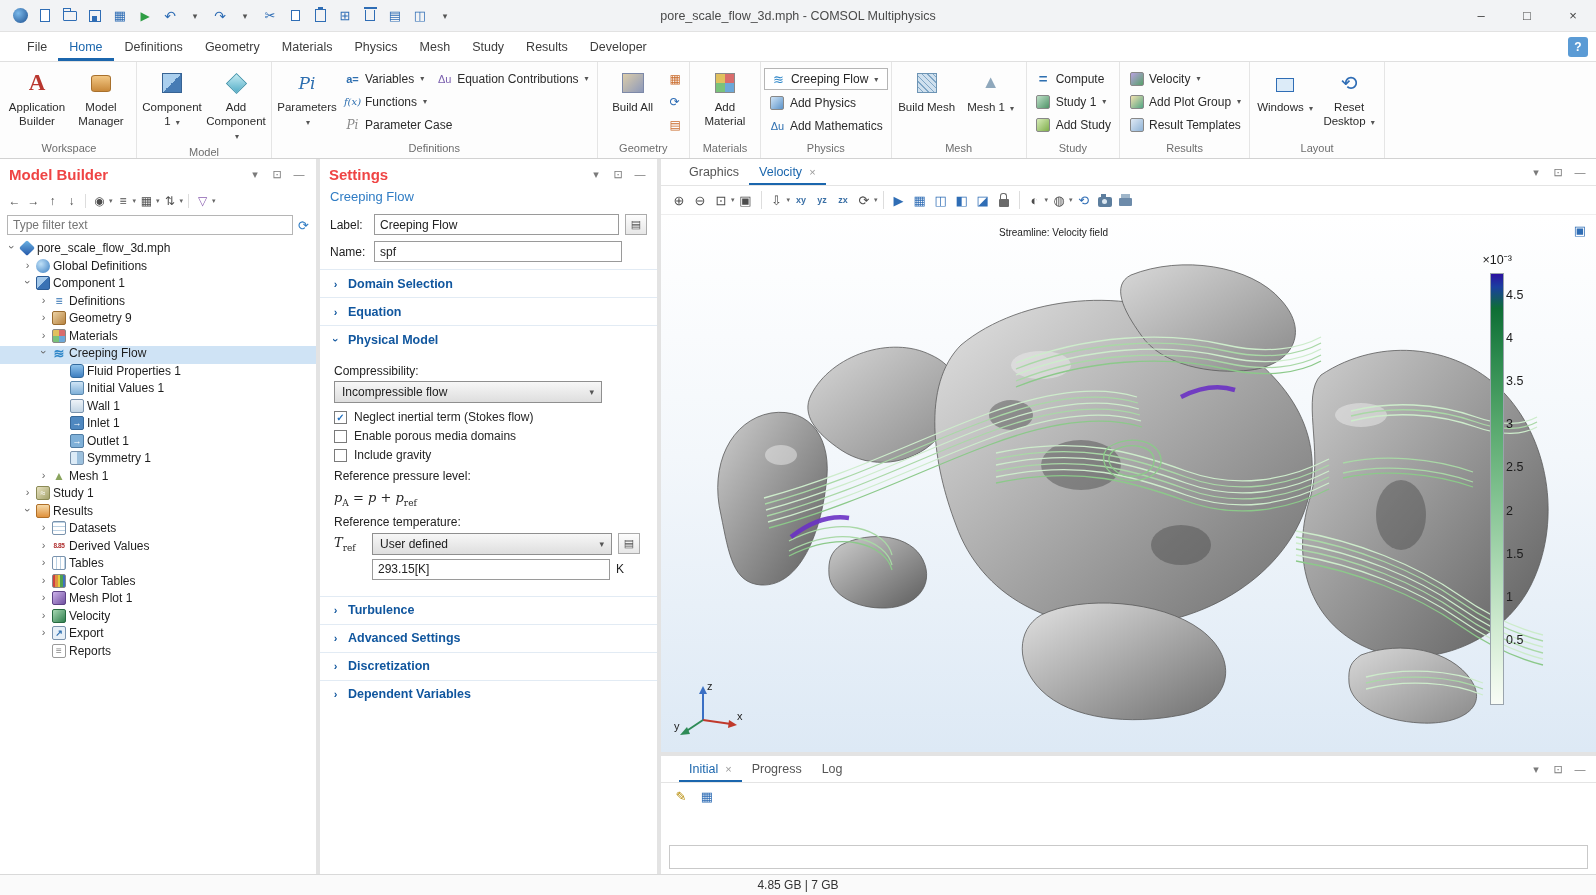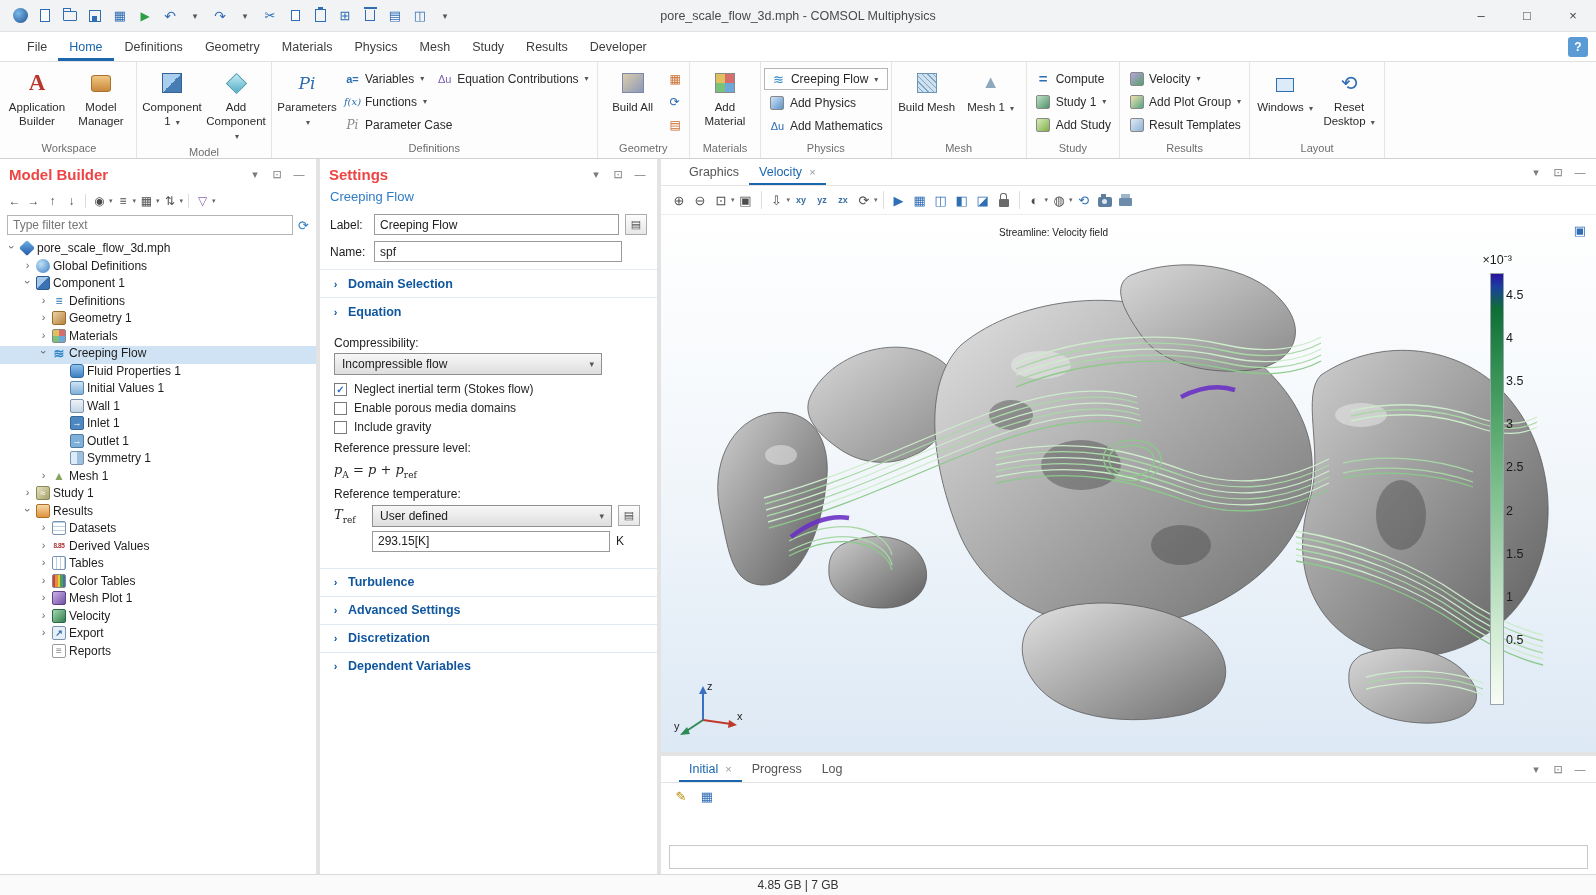--- a/index.html
+++ b/index.html
@@ -548,21 +548,21 @@
             <span>Component 1</span>
           </div>
         <div class="trow d2">
             <span class="tw"></span>
             <span class="ticon ti-def"></span>
             <span>Definitions</span>
           </div>
         <div class="trow d2">
             <span class="tw"></span>
             <span class="ticon ti-geom"></span>
-            <span>Geometry 1</span>
+            <span>Geometry 9</span>
           </div>
         <div class="trow d2">
             <span class="tw"></span>
             <span class="ticon ti-mat"></span>
             <span>Materials</span>
           </div>
         <div class="trow d2 sel">
             <span class="tw open"></span>
             <span class="ticon ti-flow"></span>
             <span>Creeping Flow</span>
@@ -678,20 +678,24 @@
       </div>
 
       <div class="secwrap">
         <div class="sec">
             <span class="tw"></span>
             <span>Domain Selection</span>
           </div>
         <div class="sec">
             <span class="tw"></span>
             <span>Equation</span>
+          </div>
+        <div class="sec">
+            <span class="tw open"></span>
+            <span>Physical Model</span>
           </div>
 
         <div class="pm">
           <div class="pm-cap">Compressibility:</div>
           <div class="combo combo-full">
             <span>Incompressible flow</span>
             <span class="caret">▾</span>
           </div>
           <div class="cbrow">
             <span class="cb on"></span>

